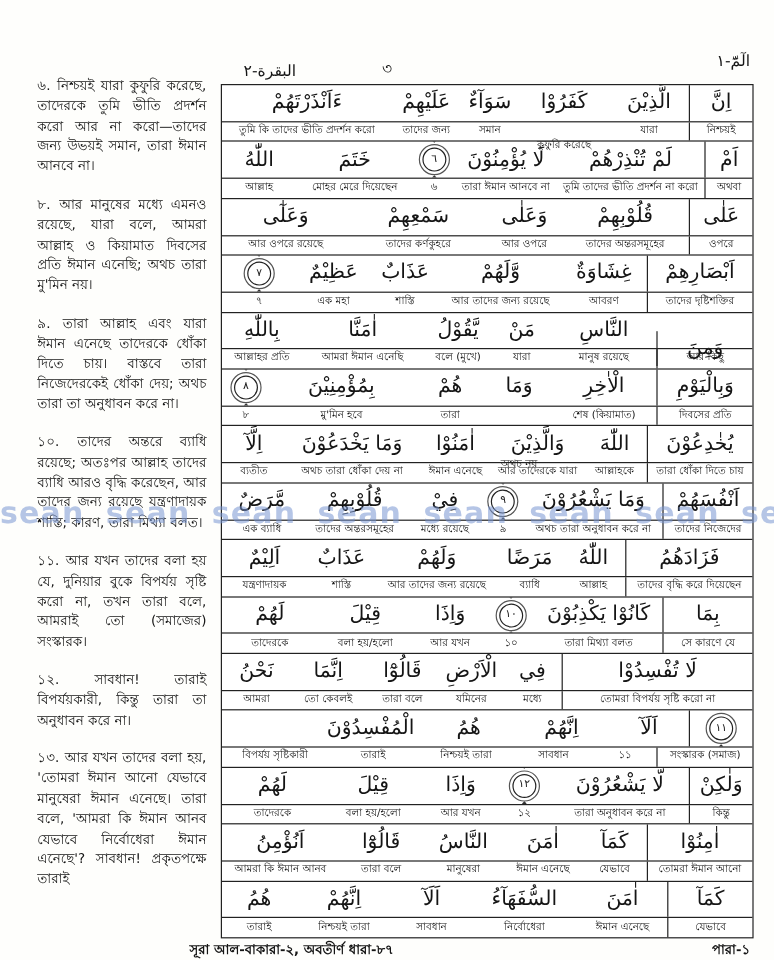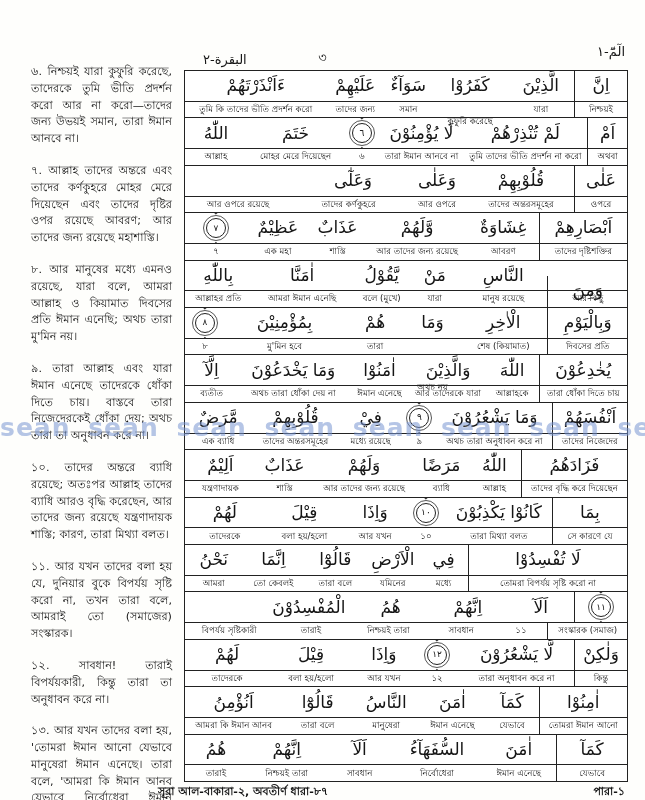--- a/index.html
+++ b/index.html
@@ -60,21 +60,20 @@
 <body>
 
 <div class="page">
 
   <div class="hdr-left">البقرة-٢</div>
   <div class="hdr-center">৩</div>
   <div class="hdr-right">الٓمّٓ-١</div>
 
   <div class="trans-col">
       <p class="trans"><span class="vnum">৬. </span>নিশ্চয়ই যারা কুফুরি করেছে, তাদেরকে তুমি ভীতি প্রদর্শন করো আর না করো—তাদের জন্য উভয়ই সমান, তারা ঈমান আনবে না।</p>
-      <p class="trans"><span class="vnum">৭. </span>আল্লাহ তাদের অন্তরে এবং তাদের কর্ণকুহরে মোহর মেরে দিয়েছেন এবং তাদের দৃষ্টির ওপর রয়েছে আবরণ; আর তাদের জন্য রয়েছে মহাশাস্তি।</p>
       <p class="trans"><span class="vnum">৮. </span>আর মানুষের মধ্যে এমনও রয়েছে, যারা বলে, আমরা আল্লাহ ও কিয়ামাত দিবসের প্রতি ঈমান এনেছি; অথচ তারা মু'মিন নয়।</p>
       <p class="trans"><span class="vnum">৯. </span>তারা আল্লাহ এবং যারা ঈমান এনেছে তাদেরকে ধোঁকা দিতে চায়। বাস্তবে তারা নিজেদেরকেই ধোঁকা দেয়; অথচ তারা তা অনুধাবন করে না।</p>
       <p class="trans"><span class="vnum">১০. </span>তাদের অন্তরে ব্যাধি রয়েছে; অতঃপর আল্লাহ তাদের ব্যাধি আরও বৃদ্ধি করেছেন, আর তাদের জন্য রয়েছে যন্ত্রণাদায়ক শাস্তি; কারণ, তারা মিথ্যা বলত।</p>
       <p class="trans"><span class="vnum">১১. </span>আর যখন তাদের বলা হয় যে, দুনিয়ার বুকে বিপর্যয় সৃষ্টি করো না, তখন তারা বলে, আমরাই তো (সমাজের) সংস্কারক।</p>
       <p class="trans"><span class="vnum">১২. </span>সাবধান! তারাই বিপর্যয়কারী, কিন্তু তারা তা অনুধাবন করে না।</p>
       <p class="trans"><span class="vnum">১৩. </span>আর যখন তাদের বলা হয়, 'তোমরা ঈমান আনো যেভাবে মানুষেরা ঈমান এনেছে। তারা বলে, 'আমরা কি ঈমান আনব যেভাবে নির্বোধেরা ঈমান এনেছে'? সাবধান! প্রকৃতপক্ষে তারাই</p>
     </div>
 
   <div class="grid">
       <div class="pair">
@@ -113,20 +112,21 @@
           <div class="cell bn-cell" style="width: 8%;">৬</div>
           <div class="cell bn-cell" style="width: 22%;">মোহর মেরে দিয়েছেন</div>
           <div class="cell bn-cell" style="width: 14%;">আল্লাহ</div>
         </div>
       </div>
       <div class="pair">
         <div class="row ar-row">
           <div class="cell ar-cell" style="width: 12%;">عَلٰى</div>
           <div class="cell ar-cell" style="width: 24%;">قُلُوْبِهِمْ</div>
           <div class="cell ar-cell" style="width: 14%;">وَعَلٰى</div>
+          <div class="cell ar-cell" style="width: 26%;">سَمْعِهِمْ</div>
           <div class="cell ar-cell" style="width: 24%;">وَعَلٰٓى</div>
         </div>
         <div class="row bn-row">
           <div class="cell bn-cell" style="width: 12%;">ওপরে</div>
           <div class="cell bn-cell" style="width: 24%;">তাদের অন্তরসমূহের</div>
           <div class="cell bn-cell" style="width: 14%;">আর ওপরে</div>
           <div class="cell bn-cell" style="width: 26%;">তাদের কর্ণকুহরে</div>
           <div class="cell bn-cell" style="width: 24%;">আর ওপরে রয়েছে</div>
         </div>
       </div>

